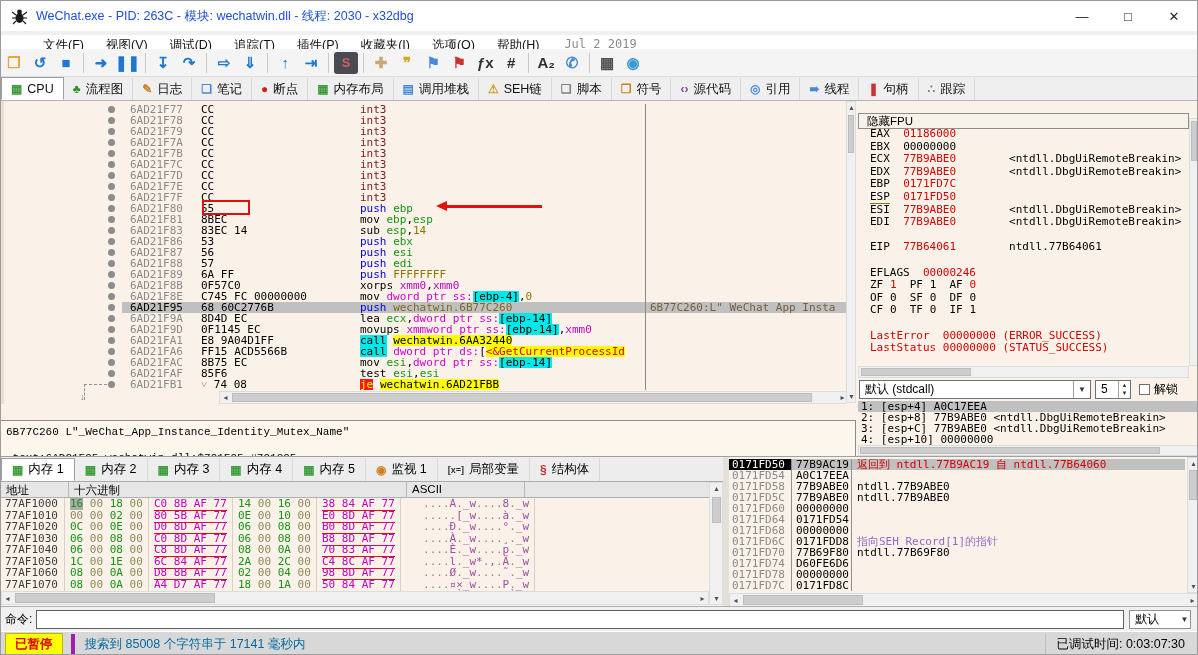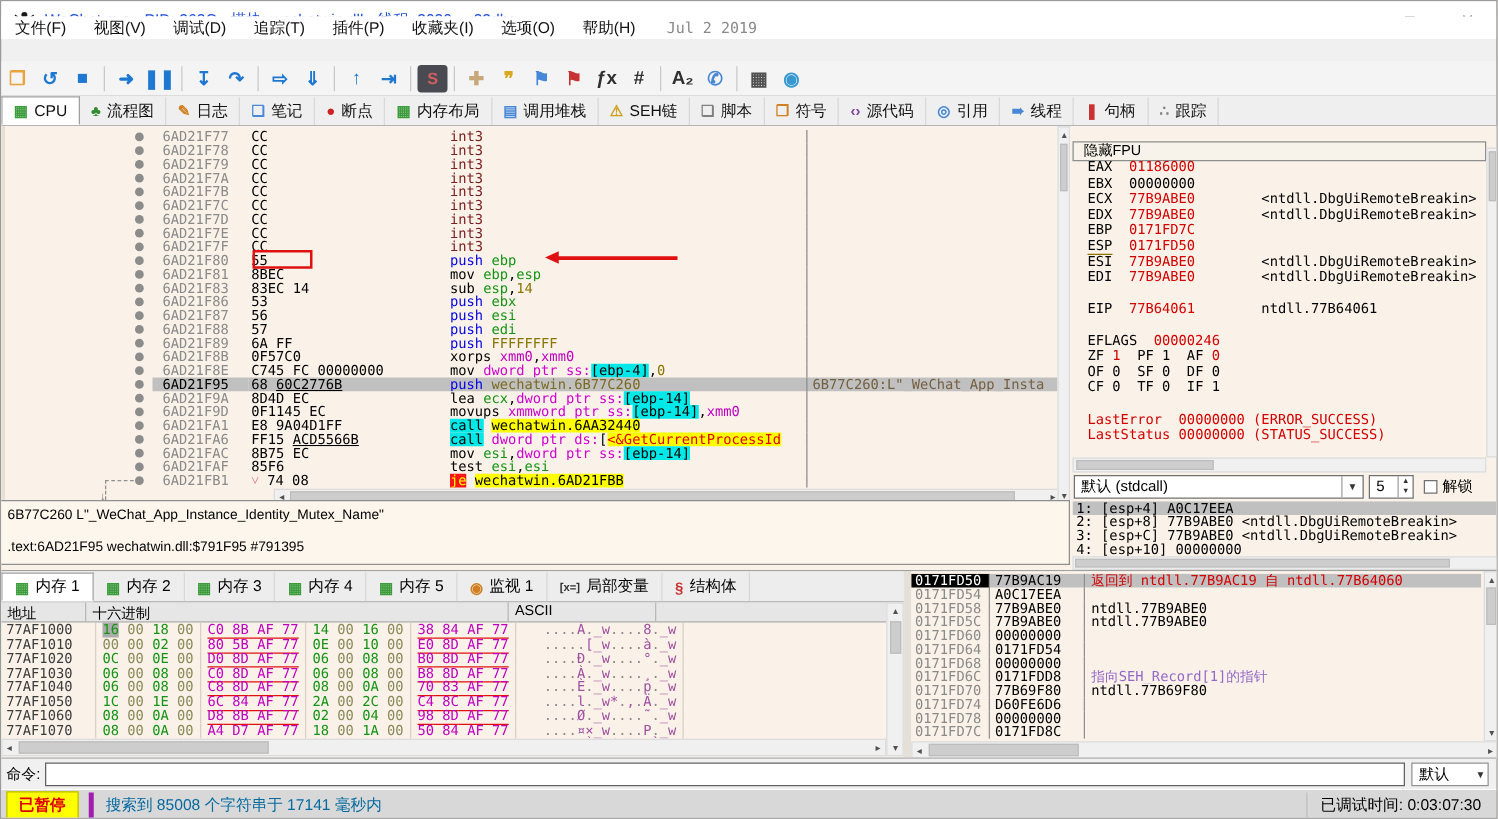--- a/index.html
+++ b/index.html
@@ -7,21 +7,21 @@
   .app { position:relative; width:1198px; height:655px; background:#F0F0F0; border:1px solid #9B9B9B; overflow:hidden; }
 
   
   .titlebar { position:absolute; left:0; top:0; width:100%; height:30px; background:#FFFFFF; display:flex; align-items:center; }
   .app-icon { margin-left:10px; width:17px; height:17px; }
   .title-text { margin-left:8px; font-size:12.5px; color:#1d4ed8; }
   .win-controls { position:absolute; right:0; top:0; height:30px; display:flex; }
   .win-btn { width:46px; height:30px; display:flex; align-items:center; justify-content:center; font-size:13px; color:#222; }
 
   
-  .menubar { position:absolute; left:0; top:12px; width:100%; height:18px; background:#FFFFFF; display:flex; align-items:center; }
+  .menubar { position:absolute; left:0; top:34px; width:100%; height:18px; background:#FFFFFF; display:flex; align-items:center;padding-left:31px; }
   .menu-item { padding:0 11px; font-size:12.5px; color:#111; height:18px; line-height:18px; }
   .menu-date { margin-left:14px; font-family:"DejaVu Sans Mono", monospace; font-size:12px; color:#8A8A8A; }
 
   
   .toolbar { position:absolute; left:0; top:48px; width:100%; height:28px; background:#F4F4F4; border-bottom:1px solid #DCDCDC; display:flex; align-items:center; }
   .tbtn { min-width:24px; height:24px; display:flex; align-items:center; justify-content:center; font-size:15px; font-weight:bold; margin:0 1px; }
   .tbtn.dark { background:#4A4A52; border-radius:3px; width:22px; height:22px; font-size:13px; }
   .tsep { width:1px; height:20px; background:#C8C8C8; margin:0 4px; }
 
   
@@ -45,42 +45,42 @@
   .c-cmt { width:204px; flex:none; border-left:1px solid #8A8A8A; padding-left:4px; overflow:hidden; color:#746040; }
   .drow.sel .c-addr { color:#000; }
   .drow.sel .c-addr, .drow.sel .c-bytes, .drow.sel .c-ins, .drow.sel .c-cmt { background:#C0C0C0; }
 
   .tk-mnb { color:#0000E6; } .tk-mn { color:#000; } .tk-int3 { color:#7E2020; }
   .tk-reg { color:#149414; } .tk-num { color:#8B7500; } .tk-seg { color:#D000D0; }
   .tk-mem { background:#00E8E8; color:#000; } .tk-xmm { color:#C000C0; }
   .tk-mod { color:#7A6A20; } .tk-cyan { background:#00E8E8; color:#000; }
   .tk-y { background:#FFFF00; color:#000; } .tk-yr { background:#FFFF00; color:#E00000; }
   .tk-jr { background:#FF1414; color:#FFFF00; } .tk-p { color:#000; }
-  .tk-b { color:#000; } .tk-bu { color:#000; text-decoration:underline; }
+  .tk-b { color:#000; } .tk-bu { color:#000; }
   .tk-jchev { color:#E06080; }
   .tk-k { color:#000; } .tk-r { color:#D40000; }
   .tk-ulo { border-bottom:1px solid #8B7500; }
 
   
   .anno-box { position:absolute; left:198px; top:99px; width:48px; height:15px; border:2px solid #E01010; }
   .anno-arrow { position:absolute; left:432px; top:100px; width:106px; height:11px; }
   .anno-arrow .shaft { position:absolute; left:10px; top:4px; width:96px; height:3px; background:#E01010; }
   .anno-arrow .head { position:absolute; left:0; top:0; width:0; height:0; border-top:5.5px solid transparent; border-bottom:5.5px solid transparent; border-right:11px solid #E01010; }
   .jdash-h { position:absolute; left:80px; top:283px; width:28px; border-top:1px dashed #909090; }
   .jdash-v { position:absolute; left:80px; top:283px; height:16px; border-left:1px dashed #909090; }
   .jdash-a { position:absolute; left:76px; top:291px; font-size:9px; color:#707070; }
 
   
   .sb { background:#F0F0F0; border:1px solid #DCDCDC; position:absolute; }
   .sb .thumb { position:absolute; background:#CDCDCD; border:1px solid #BDBDBD; }
   .sb .arr { position:absolute; color:#505050; font-size:8px; line-height:11px; text-align:center; width:11px; }
 
   .dis-hscroll { left:215px; top:290px; width:630px; height:13px; }
   .dis-vscroll { left:845px; top:0; width:10px; height:302px; }
-  .infobox { position:absolute; left:0; top:299px; width:855px; height:52px; background:#FCF6EC; border:1px solid #8E8E8E; border-left:none; font-family:Liberation Sans, sans-serif; font-size:11px; color:#000; padding:5px 0 0 5px; line-height:13px; white-space:pre; }
+  .infobox { position:absolute; left:0; top:319px; width:855px; height:52px; background:#FCF6EC; border:1px solid #8E8E8E; border-left:none; font-family:Liberation Mono, monospace; font-size:11px; color:#000; padding:5px 0 0 5px; line-height:13px; white-space:pre; }
 
   
   .registers { position:absolute; left:857px; top:0; width:341px; height:355px; background:#FAF2E8; }
   .fpu-bar { position:absolute; left:0; top:12px; width:331px; height:16px; background:#F8F3EA; border:1px solid #8E8E8E; font-size:11.5px; padding-left:8px; line-height:14px; color:#000; }
   .reg-area { position:absolute; left:0; top:17px; width:331px; height:248px; overflow:hidden; padding:10px 0 0 12px; font-family:"DejaVu Sans Mono", monospace; font-size:11px; }
   .reg-row { height:12.6px; line-height:12.6px; white-space:pre; }
   .reg-vscroll { left:331px; top:17px; width:10px; height:248px; }
   .reg-hscroll { left:0px; top:265px; width:331px; height:12px; }
   .conv-row { position:absolute; left:0; top:278px; width:341px; height:21px; display:flex; align-items:center; }
   .combobox { width:232px; height:19px; background:#FFF; border:1px solid #707070; margin-left:1px; position:relative; font-size:12px; line-height:17px; padding-left:5px; }
@@ -99,36 +99,36 @@
 
   .memory { position:absolute; left:0; top:0; width:722px; height:150px; }
   .mem-tabs { position:absolute; left:0; top:0; width:100%; height:25px; background:#EDEDED; border-bottom:1px solid #ABABAB; display:flex; align-items:flex-end; }
   .mtab { height:23px; display:flex; align-items:center; padding:0 10px; font-size:12.5px; border-right:1px solid #D8D8D8; }
   .mtab.active { background:#FFFFFF; border:1px solid #A0A0A0; border-bottom:1px solid #FFF; }
   .mtab .ticon { margin-right:5px; font-size:12px; font-weight:bold; }
   .mem-head { position:absolute; left:0; top:25px; width:708px; height:16px; background:#E6E6E6; border-bottom:1px solid #B0B0B0; font-size:11.5px; display:flex; }
   .mh-cell { border-right:1px solid #B8B8B8; padding:1px 0 0 5px; height:100%; }
   .mem-rows { position:absolute; left:0; top:41px; width:708px; height:93px; overflow:hidden; font-family:"DejaVu Sans Mono", monospace; font-size:11px; }
   .mrow { display:flex; height:11.5px; line-height:11.5px; white-space:pre; }
-  .m-addr { width:76px; flex:none; color:#3C3C3C; padding-left:4px; border-right:1px solid #D8D0C4; }
+  .m-addr { width:64px; flex:none; color:#3C3C3C; padding-left:4px; border-right:1px solid #D8D0C4; }
   .m-grp { width:84px; flex:none; padding-left:5px; border-right:1px solid #D8D0C4; }
   .m-ascii { width:118px; flex:none; padding-left:6px; border-right:1px solid #D8D0C4;margin-left:16px; }
   .byte-g { color:#149414; } .byte-z { color:#8A8A5A; }
   .byte-p { color:#C000C0; border-bottom:1px solid #E01010; }
   .selbyte { background:#ABABAB; }
   .ach { color:#A050A0; } .ach-dot { color:#8A8A8A; }
   .mem-hscroll { left:0; top:134px; width:708px; height:14px; }
   .mem-vscroll { left:708px; top:25px; width:14px; height:123px; }
   .splitter { position:absolute; left:722px; top:0; width:6px; height:150px; background:#E4E0D8; }
 
   .stack { position:absolute; left:728px; top:0; width:470px; height:150px; background:#FAF2E8; }
   .stack-rows { position:absolute; left:0; top:2px; width:456px; overflow:hidden; font-family:"DejaVu Sans Mono", monospace; font-size:11px; }
   .srow { display:flex; height:11px; line-height:11px; white-space:pre; }
   .s-addr { width:63px; flex:none; color:#8A8A8A; padding-left:3px; border-right:1px solid #909090; }
-  .s-val { width:76px; flex:none; color:#000; padding-left:4px; border-right:1px solid #909090; }
+  .s-val { width:60px; flex:none; color:#000; padding-left:4px; border-right:1px solid #909090; }
   .s-cmt { flex:1; padding-left:5px; overflow:hidden; }
   .srow.sel .s-val, .srow.sel .s-cmt { background:#C0C0C0; }
   .s-addr.csp { background:#000; color:#FFF; }
   .sc-red { color:#D40000; } .sc-purple { color:#9468C8; } .sc-k { color:#000; }
   .stack-vscroll { left:458px; top:0; width:12px; height:136px; }
   .stack-hscroll { left:0; top:136px; width:470px; height:14px; }
 
   
   .cmdrow { position:absolute; left:0; top:605px; width:1198px; height:25px; background:#F0F0F0; border-top:1px solid #B0B0B0; display:flex; align-items:center; }
   .cmd-label { font-size:12px; margin-left:4px; color:#000; }

